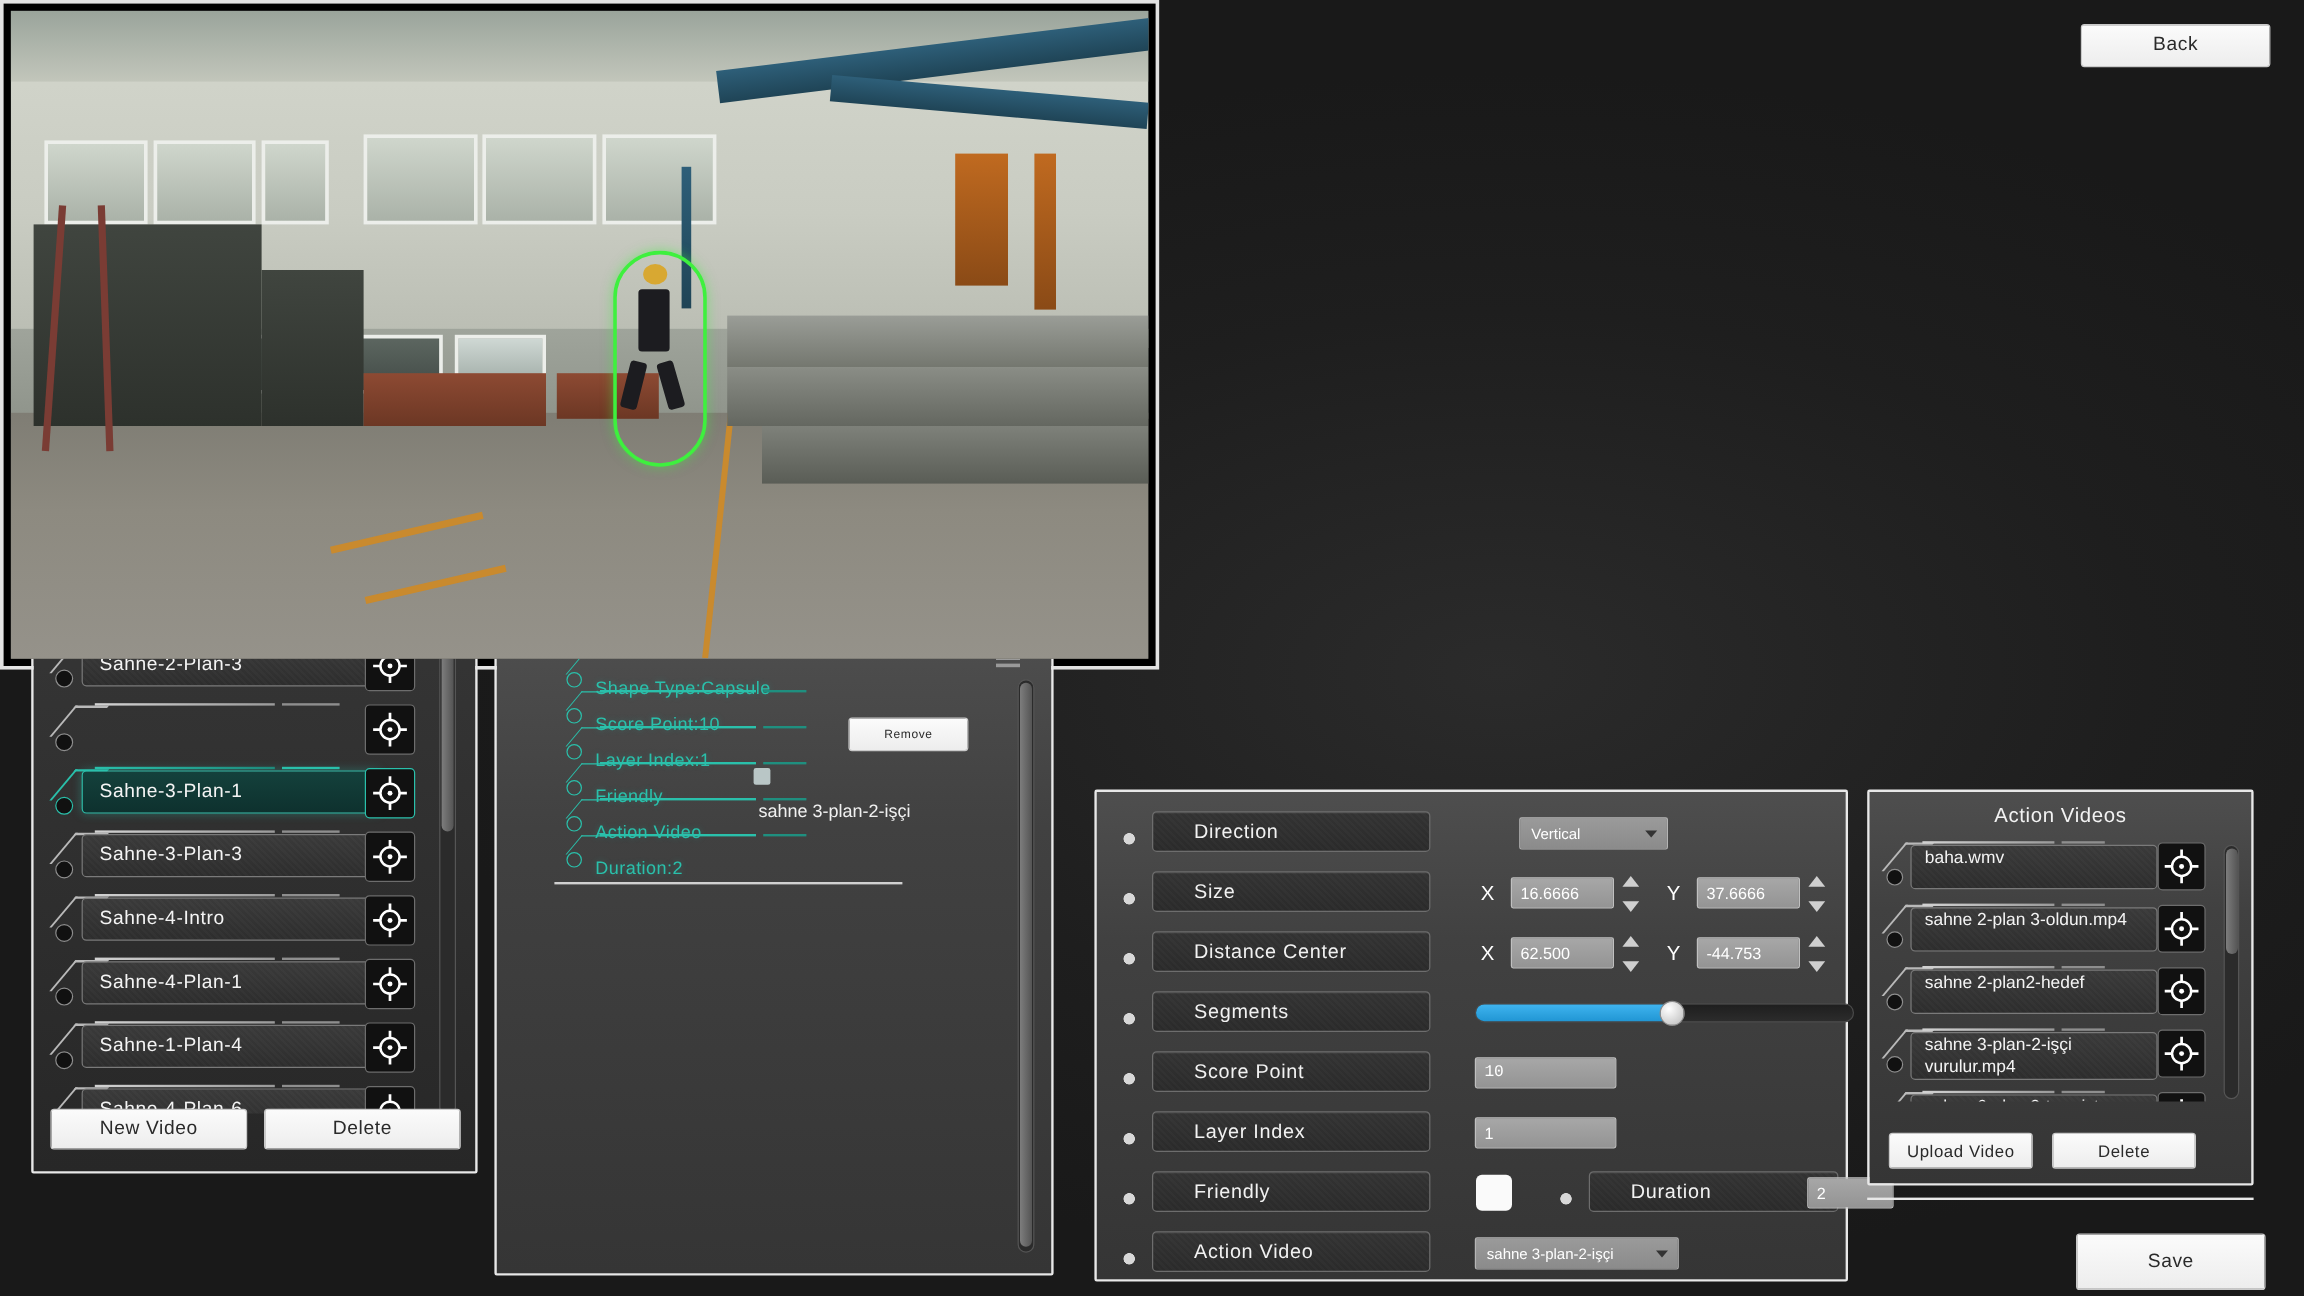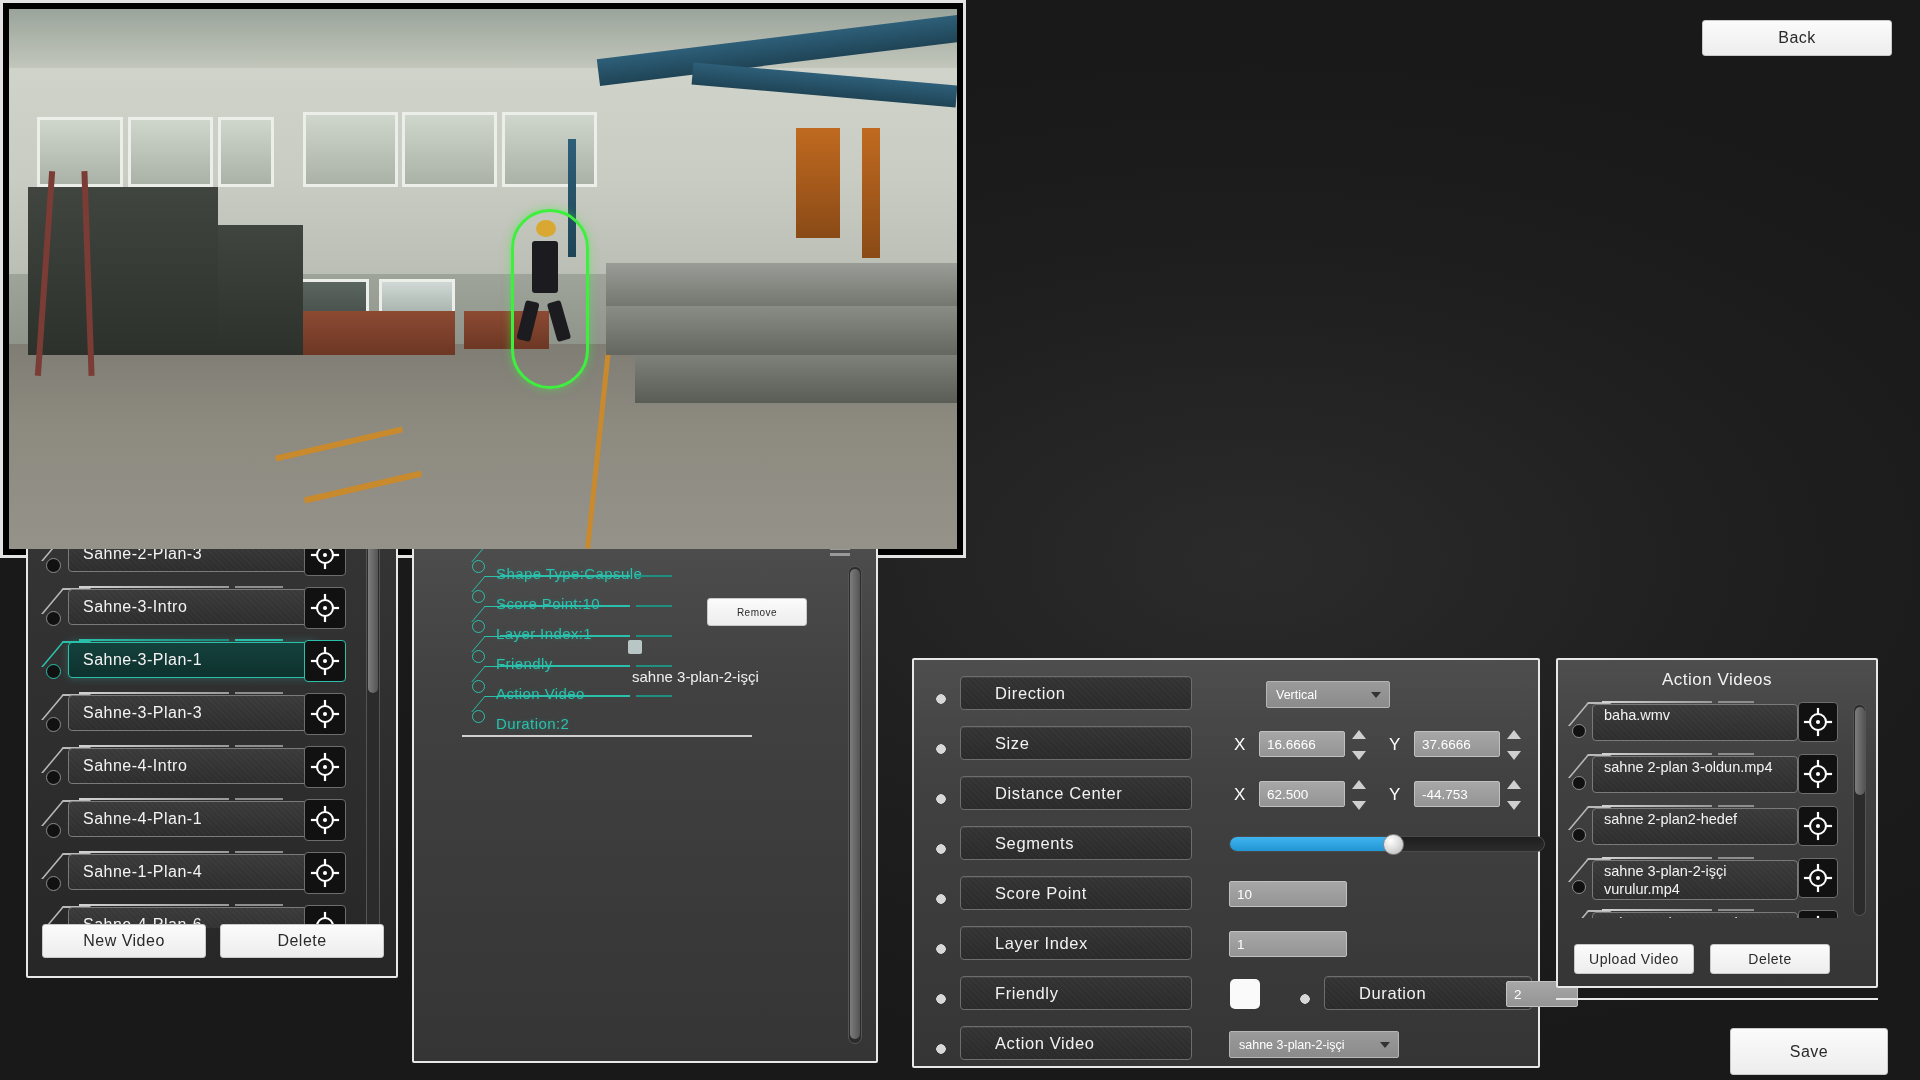--- a/index.html
+++ b/index.html
@@ -32,21 +32,21 @@
     color: #2a2a2a;
     font-size: 16px;
     border-radius: 3px;
     display: flex; align-items: center; justify-content: center;
     cursor: pointer;
     letter-spacing: .5px;
   }
 
   #back-button {
     position: absolute; right: 28px; top: 20px;
-    width: 190px; height: 36px;
+    width: 158px; height: 36px;
   }
 
   
   .panel {
     position: absolute;
     background: linear-gradient(180deg, #4a4a4a 0%, #3c3c3c 22%, #2e2e2e 75%, #272727 100%);
     border: 2px solid #e8e8e8;
     border-radius: 2px;
   }
   .panel.dark {
@@ -501,21 +501,20 @@
             <line x1="1" y1="16" x2="8" y2="16" stroke="#fff" stroke-width="2.4"></line>
             <line x1="24" y1="16" x2="31" y2="16" stroke="#fff" stroke-width="2.4"></line>
           </svg>
         </div>
       </div>
       <div class="vrow">
         <span class="slash"></span>
         <span class="toprail"></span>
         <span class="toprail2"></span>
         <span class="knob"></span>
-        <div class="vitem">Sahne-3-Intro</div>
         <div class="target-btn">
           <svg class="crosshair" viewBox="0 0 32 32">
             <circle cx="16" cy="16" r="8.5" fill="none" stroke="#fff" stroke-width="2.2"></circle>
             <circle cx="16" cy="16" r="2.2" fill="#fff"></circle>
             <line x1="16" y1="1" x2="16" y2="8" stroke="#fff" stroke-width="2.4"></line>
             <line x1="16" y1="24" x2="16" y2="31" stroke="#fff" stroke-width="2.4"></line>
             <line x1="1" y1="16" x2="8" y2="16" stroke="#fff" stroke-width="2.4"></line>
             <line x1="24" y1="16" x2="31" y2="16" stroke="#fff" stroke-width="2.4"></line>
           </svg>
         </div>
@@ -823,21 +822,21 @@
     <div class="prow">
       <div class="scifi">Segments</div>
       <div class="slider-track">
         <div class="slider-fill" id="seg-fill" style="width: 52%;"></div>
         <div class="slider-knob" id="seg-knob" style="left: calc(52% - 10px);"></div>
       </div>
     </div>
 
     <div class="prow">
       <div class="scifi">Score Point</div>
-      <div class="numbox" style="left:295px; width:118px;">10</div>
+      <div class="numbox" style="left:295px; width:118px;font-family:Liberation Mono, monospace;">10</div>
     </div>
 
     <div class="prow">
       <div class="scifi">Layer Index</div>
       <div class="numbox" style="left:295px; width:118px;">1</div>
     </div>
 
     <div class="prow">
       <div class="scifi">Friendly</div>
       <div style="position:absolute;left:296px;top:3px;width:30px;height:30px;background:#fafafa;border-radius:5px;"></div>

